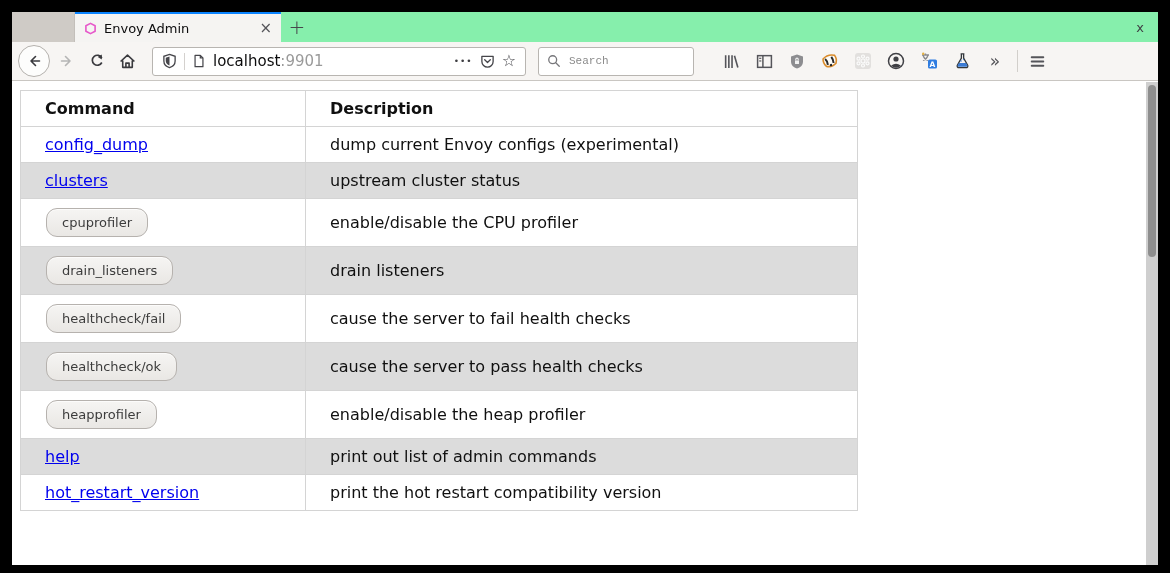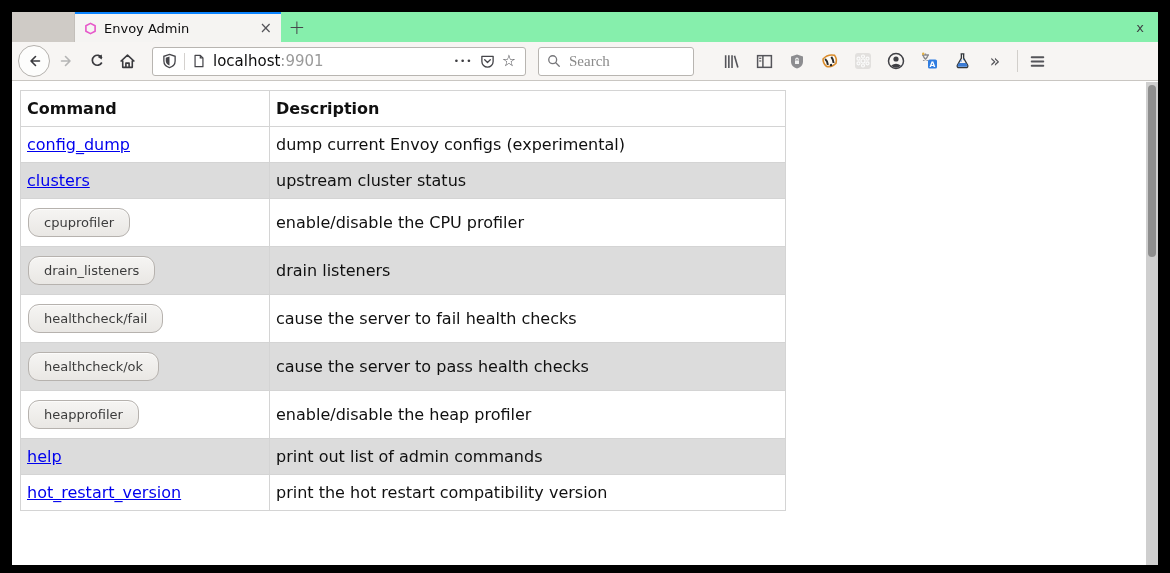--- a/index.html
+++ b/index.html
@@ -37,37 +37,37 @@
   .urlbar-divider{width:1px;height:17px;background:#d4d1ce;}
   .url-text{font-size:15px;color:#0c0c0d;white-space:nowrap;flex:1;}
   .url-port{color:#9a9a9a;}
   .page-actions{font-size:9px;letter-spacing:1px;color:#3e3e42;}
   .star-glyph{font-size:16px;color:#4c4c51;line-height:1;}
   .searchbar{
     width:156px;height:29px;background:#fff;border:1px solid #b8b5b1;border-radius:3px;
     display:flex;align-items:center;padding:0 8px;box-sizing:border-box;gap:6px;margin-left:4px;
   }
   .searchbar input{
-    border:none;outline:none;width:100%;font-family:Liberation Serif, serif;
-    font-size:15px;color:#0c0c0d;background:transparent;
+    border:none;outline:none;width:100%;font-family:Liberation Mono, monospace;
+    font-size:11px;color:#0c0c0d;background:transparent;
   }
   .searchbar input::placeholder{color:#8a8a8a;opacity:1;}
   .icon-cluster{display:flex;align-items:center;gap:15px;margin-left:28px;}
   .tool-icon{width:18px;height:18px;display:flex;align-items:center;justify-content:center;}
   .overflow-glyph{font-size:17px;color:#55555a;line-height:1;}
   .navbar-sep{width:1px;height:22px;background:#d2cfcb;margin-left:13px;}
   .menu-btn{margin-left:10px;}
 
   
   .page{position:absolute;top:70px;left:0;right:0;bottom:0;background:#fff;overflow:hidden;}
   .scrollbar{position:absolute;top:0;right:0;bottom:0;width:12px;background:#cfcfcf;}
   .scroll-thumb{position:absolute;top:3px;left:2px;width:8px;height:172px;background:#8e8e8e;border-radius:4px;}
 
   table.cmd-table{border-collapse:collapse;margin:8px;font-size:16px;color:#101010;}
-  .cmd-table th,.cmd-table td{border:1px solid #d4d4d4;text-align:left;padding:8px 6px;vertical-align:middle;}
+  .cmd-table th,.cmd-table td{border:1px solid #d4d4d4;text-align:left;padding:8px 24px;vertical-align:middle;}
   .cmd-table th{font-weight:bold;}
   .col-cmd{width:236px;}
   .col-desc{width:503px;}
   .cmd-table tbody tr:nth-child(even){background:#dcdcdc;}
   .cmd-table a{color:#0000ee;text-decoration:underline;}
   .cmd-button{
     font-family:"DejaVu Sans",sans-serif;font-size:13px;color:#3c3c3c;
     padding:6px 15px;border:1px solid #b6b2ae;border-radius:11px;
     background:linear-gradient(#f6f5f3,#e9e7e4);
     box-shadow:inset 0 1px 0 rgba(255,255,255,.65);

